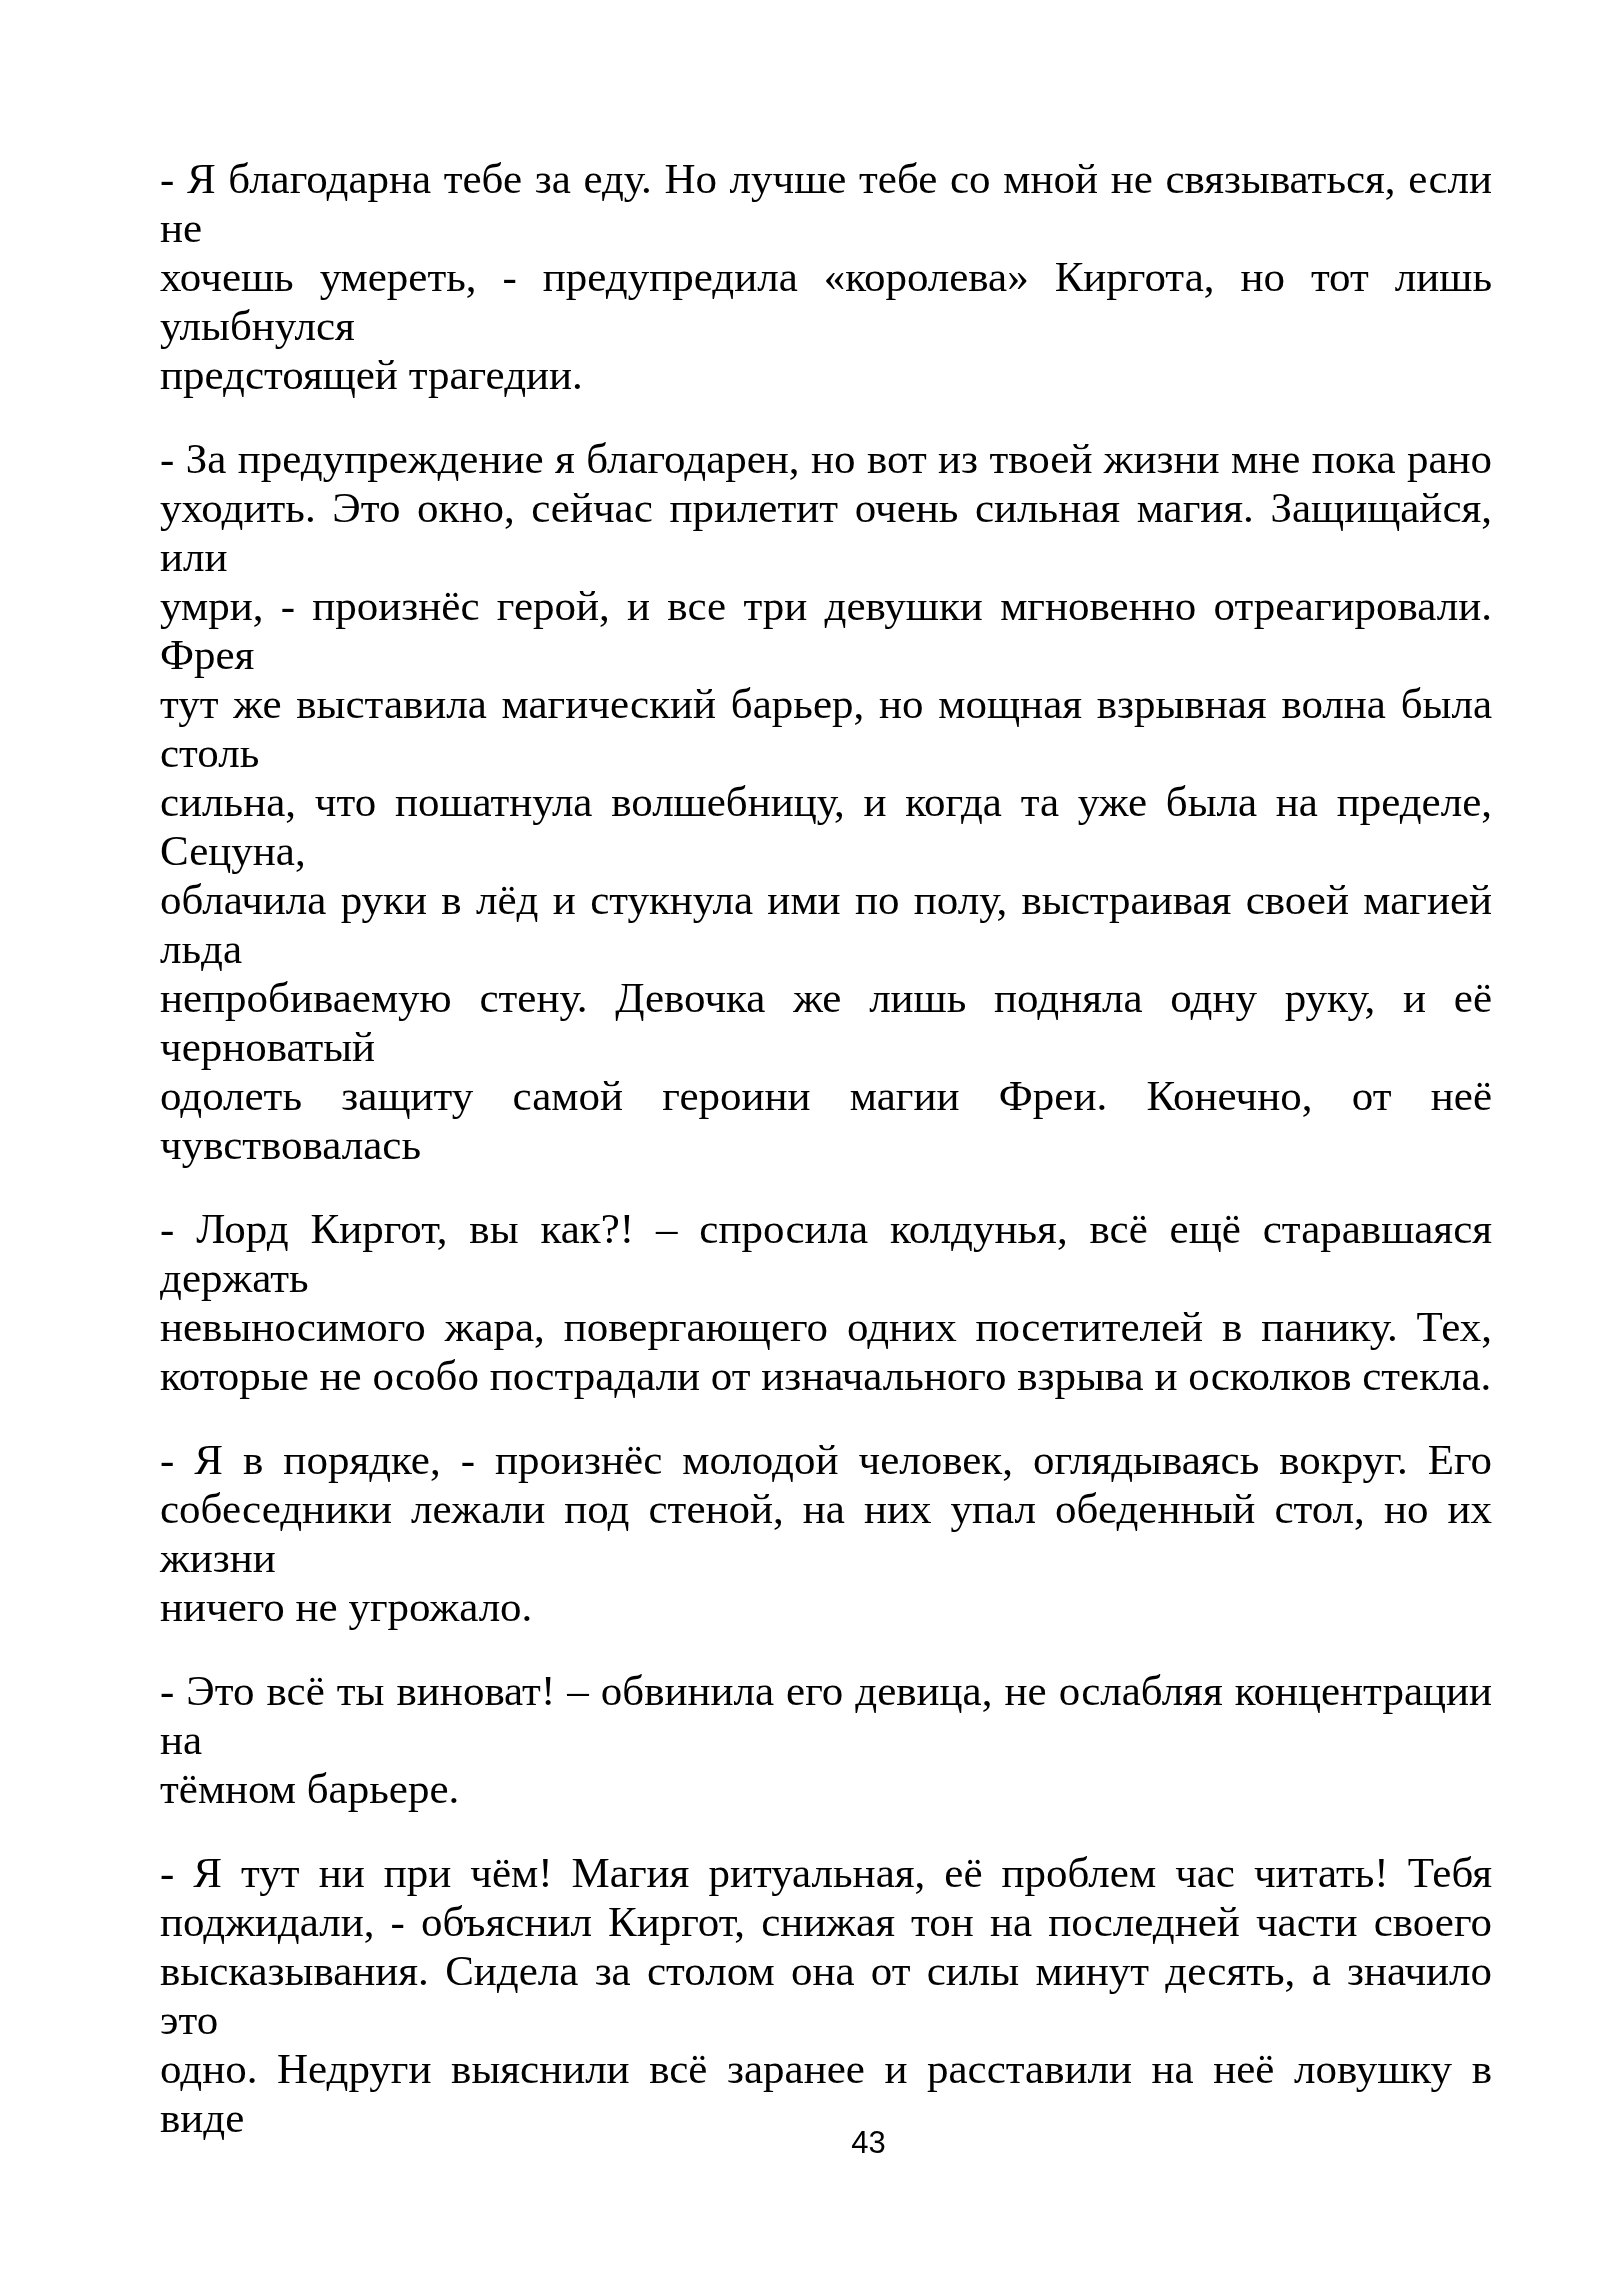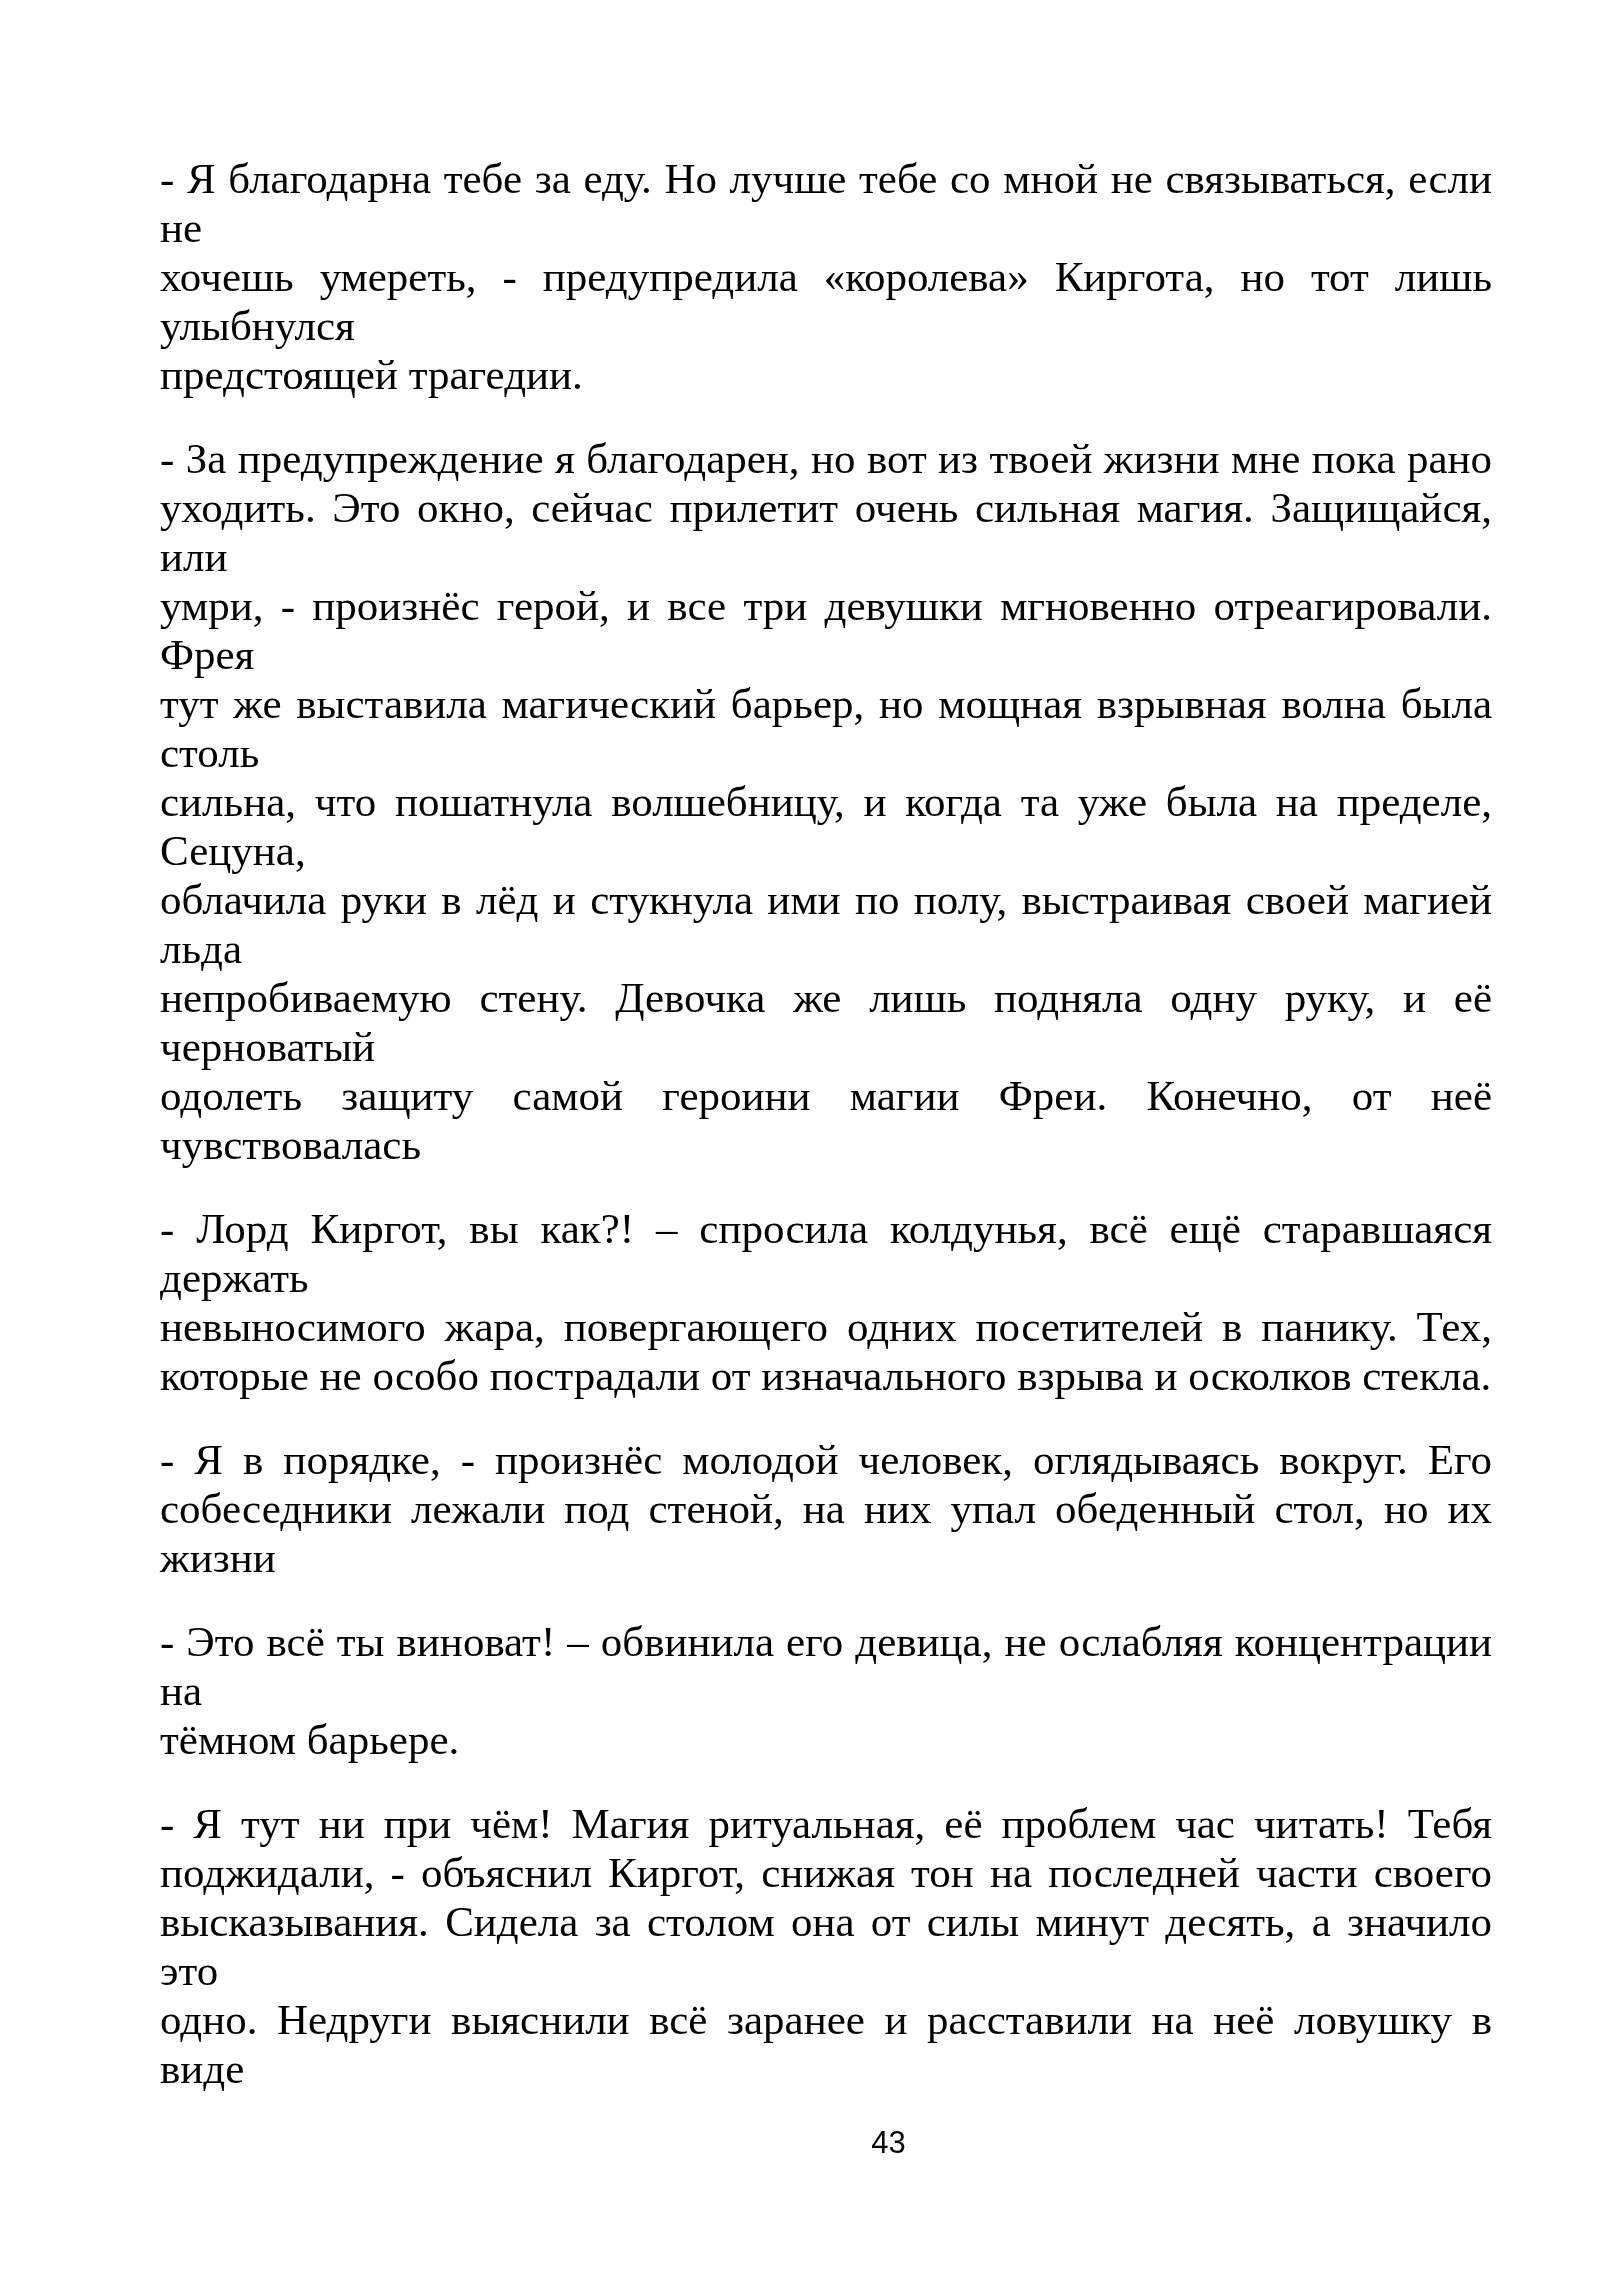--- a/index.html
+++ b/index.html
@@ -32,21 +32,21 @@
     text-align: justify;
     text-align-last: justify;
     white-space: normal;
   }
   .line.last {
     text-align-last: left;
   }
   .page-number {
     position: absolute;
     top: 2125px;
-    left: 824px;
+    left: 804px;
     width: 129px;
     text-align: center;
     font-family: "Liberation Sans", "DejaVu Sans", sans-serif;
     font-size: 31px;
     line-height: 35px;
     color: #000000;
   }
 </style>
 </head>
 <body>
@@ -69,20 +69,21 @@
         <div class="line">одолеть защиту самой героини магии Фреи. Конечно, от неё чувствовалась</div>
       </div>
       <div class="para">
         <div class="line">- Лорд Киргот, вы как?! – спросила колдунья, всё ещё старавшаяся держать</div>
         <div class="line">невыносимого жара, повергающего одних посетителей в панику. Тех,</div>
         <div class="line last">которые не особо пострадали от изначального взрыва и осколков стекла.</div>
       </div>
       <div class="para">
         <div class="line">- Я в порядке, - произнёс молодой человек, оглядываясь вокруг. Его</div>
         <div class="line">собеседники лежали под стеной, на них упал обеденный стол, но их жизни</div>
+        <div class="line last">ничего не угрожало.</div>
       </div>
       <div class="para">
         <div class="line">- Это всё ты виноват! – обвинила его девица, не ослабляя концентрации на</div>
         <div class="line last">тёмном барьере.</div>
       </div>
       <div class="para">
         <div class="line">- Я тут ни при чём! Магия ритуальная, её проблем час читать! Тебя</div>
         <div class="line">поджидали, - объяснил Киргот, снижая тон на последней части своего</div>
         <div class="line">высказывания. Сидела за столом она от силы минут десять, а значило это</div>
         <div class="line">одно. Недруги выяснили всё заранее и расставили на неё ловушку в виде</div>

